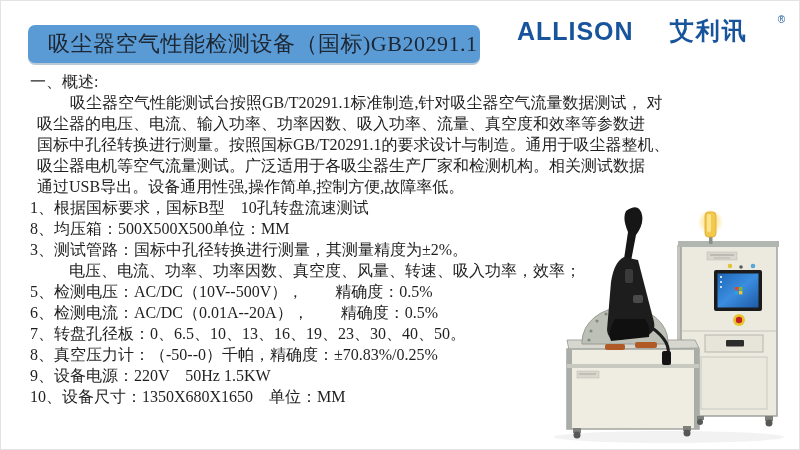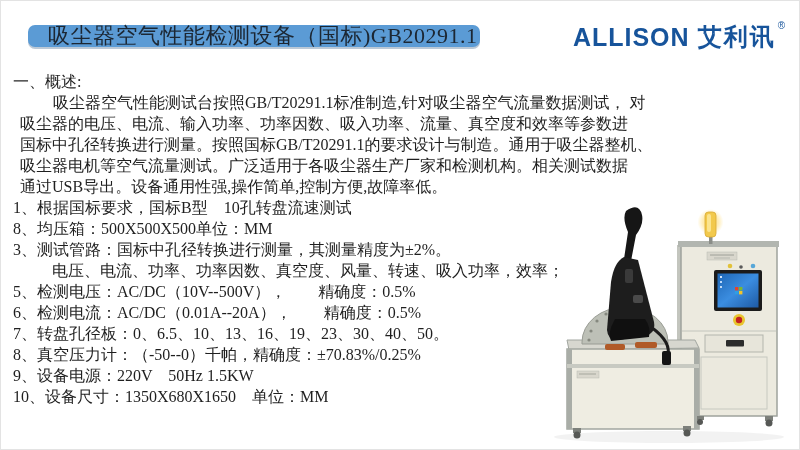--- a/index.html
+++ b/index.html
@@ -6,41 +6,42 @@
   body{
     width:800px;height:450px;position:relative;overflow:hidden;
     background:#ffffff;
     font-family:"Liberation Serif","DejaVu Serif",serif;
     color:#1f1f1f;
   }
   .page{position:absolute;inset:0;border:1px solid #e3e3e3;box-sizing:border-box;}
 
   
   .title-bar{
-    position:absolute;left:27px;top:24px;width:452px;height:22px;
+    position:absolute;left:27px;top:24px;width:452px;height:38px;
     background:#5b9bd5;border-radius:7px;
     box-shadow:0 2px 0 rgba(60,100,140,0.35);
     display:flex;align-items:center;
   }
   .title-bar .t{
     padding-left:20px;font-size:22px;color:#1c2733;
     white-space:pre;letter-spacing:0.5px;
   }
   .logo{
-    position:absolute;right:14px;top:19px;height:34px;
+    position:absolute;right:14px;top:13px;height:34px;
     display:flex;align-items:center;
     font-family:"Liberation Sans","DejaVu Sans",sans-serif;
     color:#17549b;
+    gap:28px;
   }
   .logo .latin{font-weight:700;font-size:25px;letter-spacing:1px;}
   .logo .cn{font-weight:700;font-size:24px;margin-left:8px;letter-spacing:2px;}
   .logo .reg{font-size:10px;vertical-align:top;position:relative;top:-12px;margin-left:2px;}
 
   
-  .textcol{position:absolute;left:12px;top:70px;font-size:16px;}
+  .textcol{position:absolute;left:29px;top:70px;font-size:16px;}
   .line{line-height:21px;white-space:pre;}
   .para{margin-left:7px;}
   .para.first{margin-left:40px;}
   .sub{margin-left:39px;}
 
   
   .photo{position:absolute;left:528px;top:198px;width:270px;height:250px;}
 </style>
 </head>
 <body>

